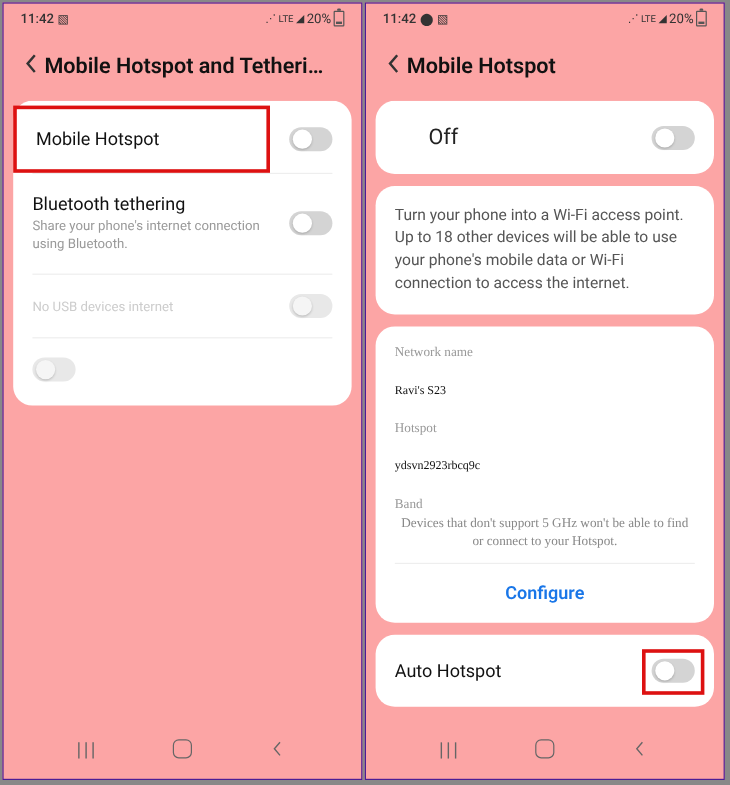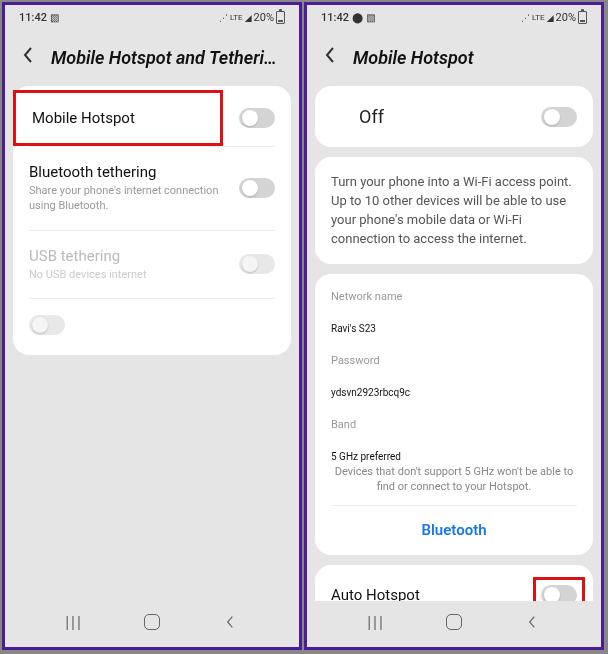--- a/index.html
+++ b/index.html
@@ -1,22 +1,22 @@
 <!DOCTYPE html>
 <html><head>
   <meta charset="utf-8">
   <style>
     * { margin: 0; padding: 0; box-sizing: border-box; }
     body { font-family: -apple-system, BlinkMacSystemFont, 'Segoe UI', Roboto, sans-serif; background: #888; padding: 2px; }
     .container { display: flex; gap: 2px; }
-    .phone { width: 300px; height: 648px; background: #e5e5e5; border: 3px solid #4c1d95; position: relative; display: flex; flex-direction: column; }
+    .phone { width: 300px; height: 648px; background: #fca5a5; border: 1px solid #4c1d95; position: relative; display: flex; flex-direction: column; }
     .statusbar { display: flex; justify-content: space-between; align-items: center; padding: 6px 14px 4px; font-size: 11px; color: #333; }
     .statusbar-left { display: flex; align-items: center; gap: 3px; font-weight: 500; }
     .statusbar-right { display: flex; align-items: center; gap: 2px; }
-    .header { display: flex; align-items: center; padding: 18px 16px 18px 18px; gap: 18px; font-style: italic; }
+    .header { display: flex; align-items: center; padding: 18px 16px 18px 18px; gap: 6px; }
     .back-chevron { width: 10px; height: 18px; color: #333; }
     .header-title { font-size: 18px; font-weight: 600; color: #111; white-space: nowrap; overflow: hidden; text-overflow: ellipsis; flex: 1; }
     .content { flex: 1; overflow-y: auto; }
     .card { background: #fff; border-radius: 16px; margin: 0 8px 10px; padding: 4px 0; }
     .row { display: flex; align-items: center; padding: 16px 16px; position: relative; }
     .row-inner { flex: 1; }
     .row-label { font-size: 15px; color: #111; font-weight: 400; }
     .row-sub { font-size: 11px; color: #999; line-height: 1.4; margin-top: 2px; }
     .divider { height: 1px; background: #eee; margin: 0 16px; }
     .toggle { width: 36px; height: 20px; border-radius: 10px; background: #d4d4d4; position: relative; flex-shrink: 0; }
@@ -25,21 +25,21 @@
     .disabled .row-sub { color: #ccc; }
     .disabled .toggle { background: #e8e8e8; }
     .disabled .toggle::after { background: #f5f5f5; }
     .highlight-red { border: 3px solid #d11; }
     .highlight-around { position: absolute; border: 3px solid #d11; pointer-events: none; }
     .desc-card { background: #fff; border-radius: 16px; margin: 0 8px 10px; padding: 16px; }
     .desc-text { font-size: 13px; color: #555; line-height: 1.45; }
     .field-label { font-size: 11px; color: #999; }
     .field-value { font-size: 10px; color: #111; margin-top: 20px; }
     .field-sub { font-size: 11px; color: #888; line-height: 1.35; margin-top: 3px; text-align: center; }
-    .field-block { padding: 10px 16px 10px; }
+    .field-block { padding: 10px 16px 10px; font-family: Liberation Serif, serif; }
     .configure { text-align: center; padding: 14px 0 12px; }
     .configure-link { color: #1976e8; font-size: 15px; font-weight: 600; }
     .navbar { display: flex; justify-content: space-around; align-items: center; padding: 10px 30px 14px; }
     .nav-btn { width: 22px; height: 22px; display: flex; align-items: center; justify-content: center; color: #666; }
     .status-title { font-size: 18px; color: #222; margin-left: 28px; }
     .battery-icon { display: inline-block; width: 9px; height: 13px; border: 1px solid #555; border-radius: 1px; position: relative; vertical-align: middle; }
     .battery-icon::before { content: ''; position: absolute; top: -3px; left: 2px; width: 3px; height: 2px; background: #555; border-radius: 1px 1px 0 0; }
     .battery-icon::after { content: ''; position: absolute; bottom: 1px; left: 1px; right: 1px; height: 20%; background: #555; }
     .signal-icon { font-size: 9px; }
   </style>
@@ -82,21 +82,20 @@
         <div class="row">
           <div class="row-inner">
             <div class="row-label">Bluetooth tethering</div>
             <div class="row-sub">Share your phone's internet connection using Bluetooth.</div>
           </div>
           <div class="toggle"></div>
         </div>
         <div class="divider"></div>
         <div class="row disabled">
           <div class="row-inner">
-            <div class="row-label">USB tethering</div>
             <div class="row-sub">No USB devices internet</div>
           </div>
           <div class="toggle"></div>
         </div>
         <div class="divider"></div>
         <div class="row disabled">
           <div class="toggle"></div>
         </div>
       </div>
     </div>
@@ -141,39 +140,38 @@
     <div class="content">
       <div class="card">
         <div class="row">
           <div class="row-inner">
             <div class="status-title">Off</div>
           </div>
           <div class="toggle"></div>
         </div>
       </div>
       <div class="desc-card">
-        <div class="desc-text">Turn your phone into a Wi-Fi access point. Up to 10 other devices will be able to use your phone's mobile data or Wi-Fi connection to access the internet.</div>
+        <div class="desc-text">Turn your phone into a Wi-Fi access point. Up to 18 other devices will be able to use your phone's mobile data or Wi-Fi connection to access the internet.</div>
       </div>
       <div class="card" style="padding:6px 0 4px;">
         <div class="field-block">
           <div class="field-label">Network name</div>
           <div class="field-value">Ravi's S23</div>
         </div>
         <div class="field-block">
-          <div class="field-label">Password</div>
+          <div class="field-label">Hotspot</div>
           <div class="field-value">ydsvn2923rbcq9c</div>
         </div>
         <div class="field-block">
           <div class="field-label">Band</div>
-          <div class="field-value">5 GHz preferred</div>
           <div class="field-sub">Devices that don't support 5 GHz won't be able to find or connect to your Hotspot.</div>
         </div>
         <div class="divider"></div>
         <div class="configure">
-          <span class="configure-link">Bluetooth</span>
+          <span class="configure-link">Configure</span>
         </div>
       </div>
       <div class="card">
         <div class="row" style="position:relative;">
           <div class="row-inner">
             <div class="row-label">Auto Hotspot</div>
           </div>
           <div class="toggle"></div>
           <div class="highlight-around" style="right:8px;top:8px;width:52px;height:38px;"></div>
         </div>

